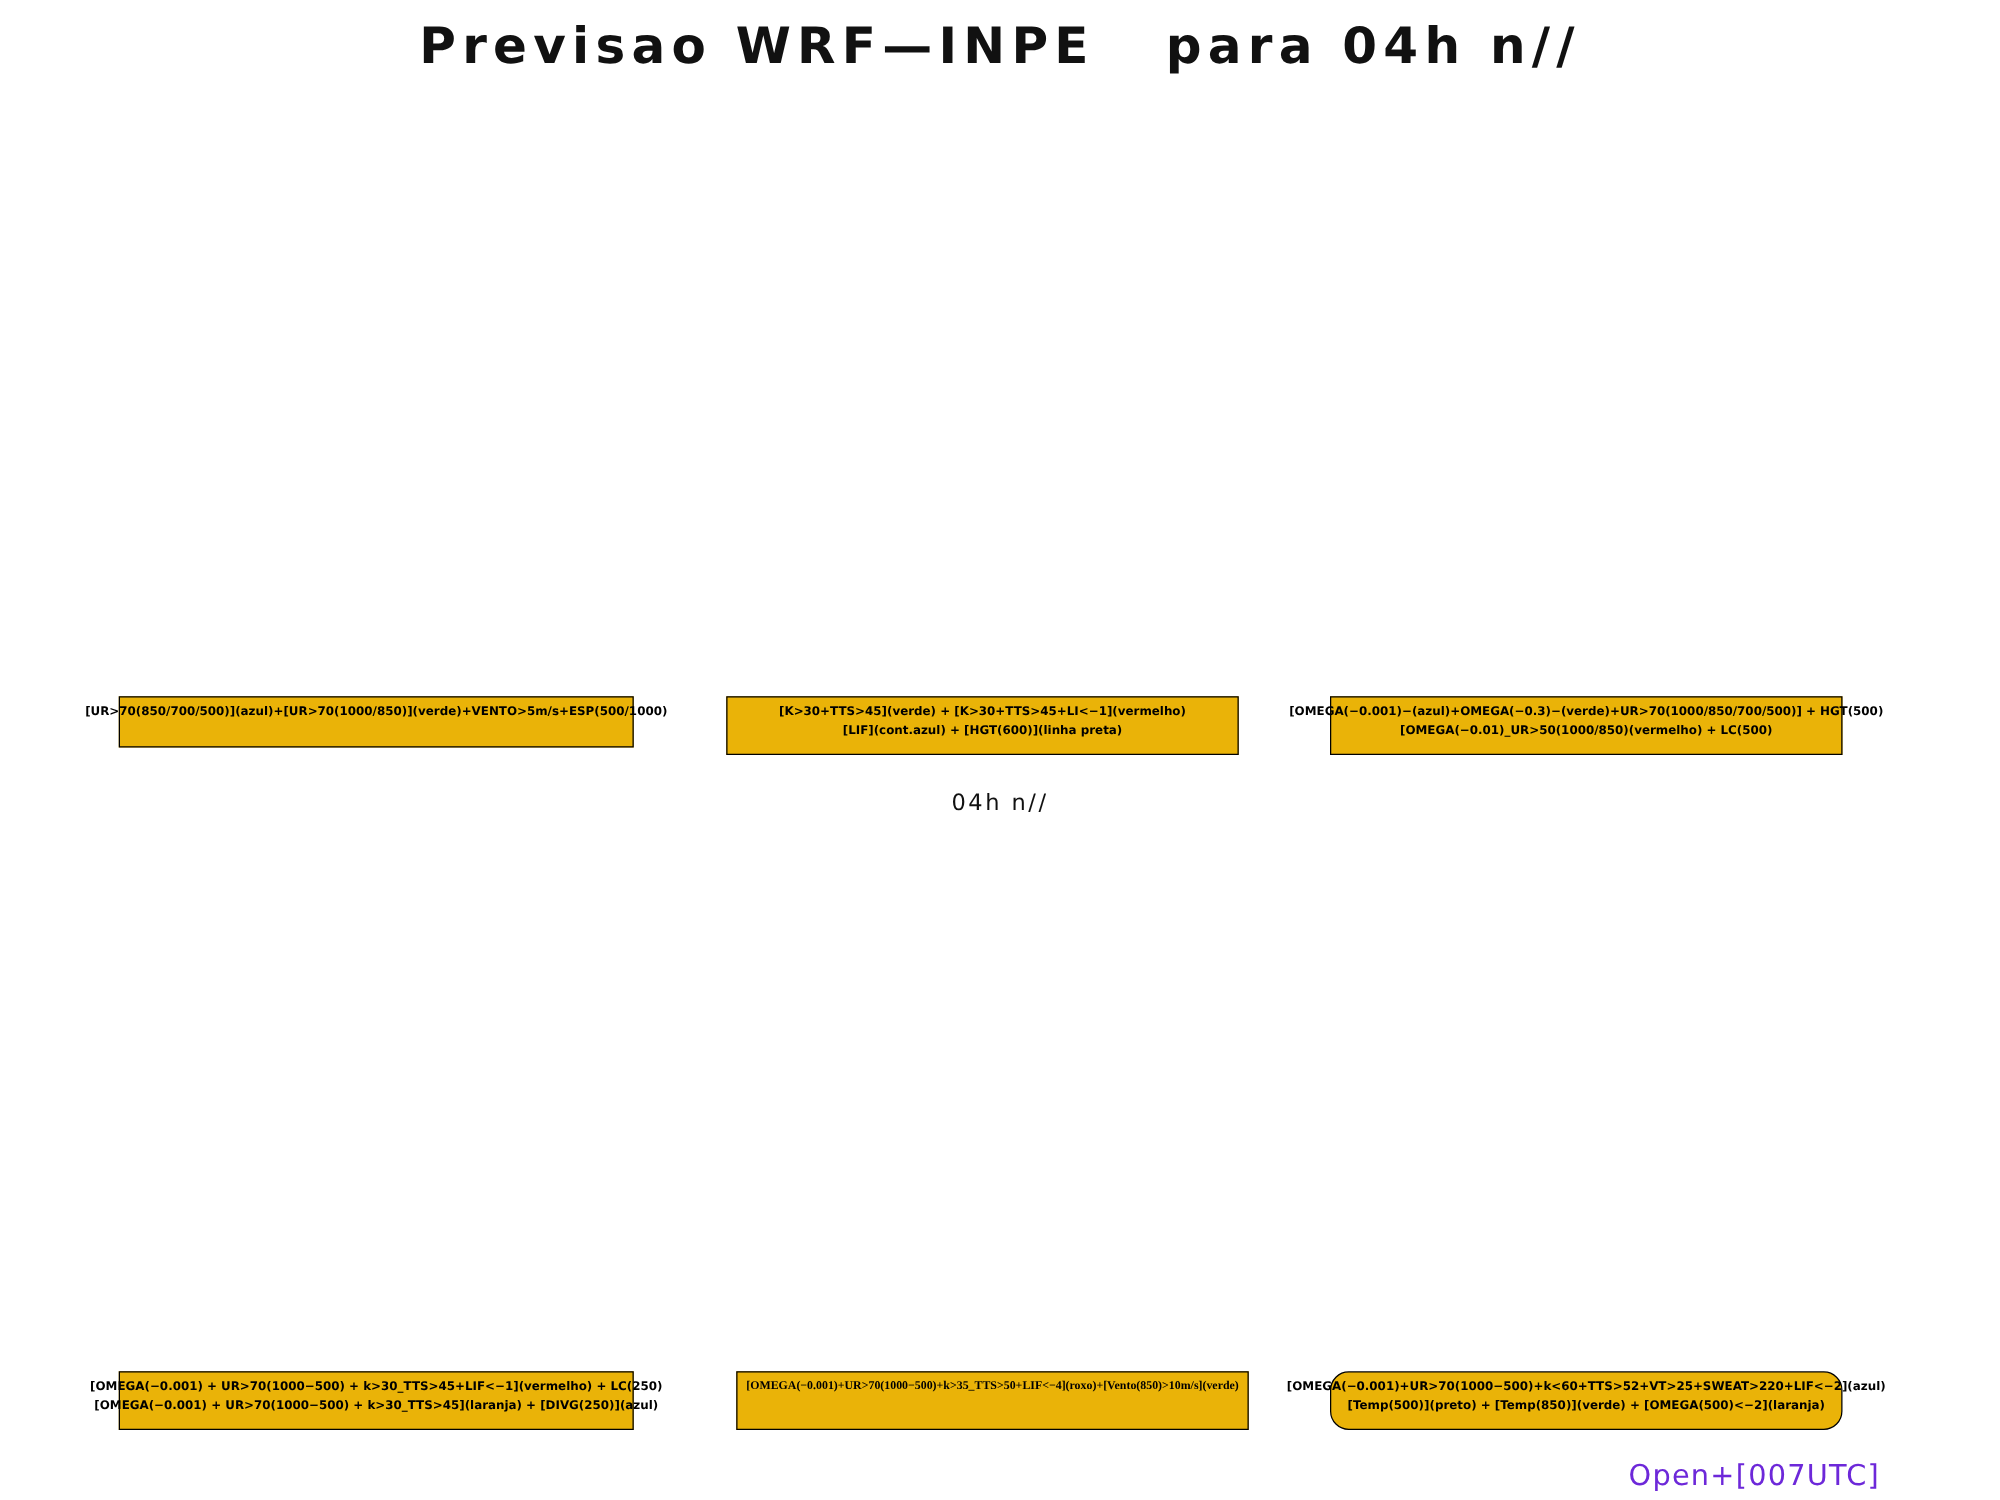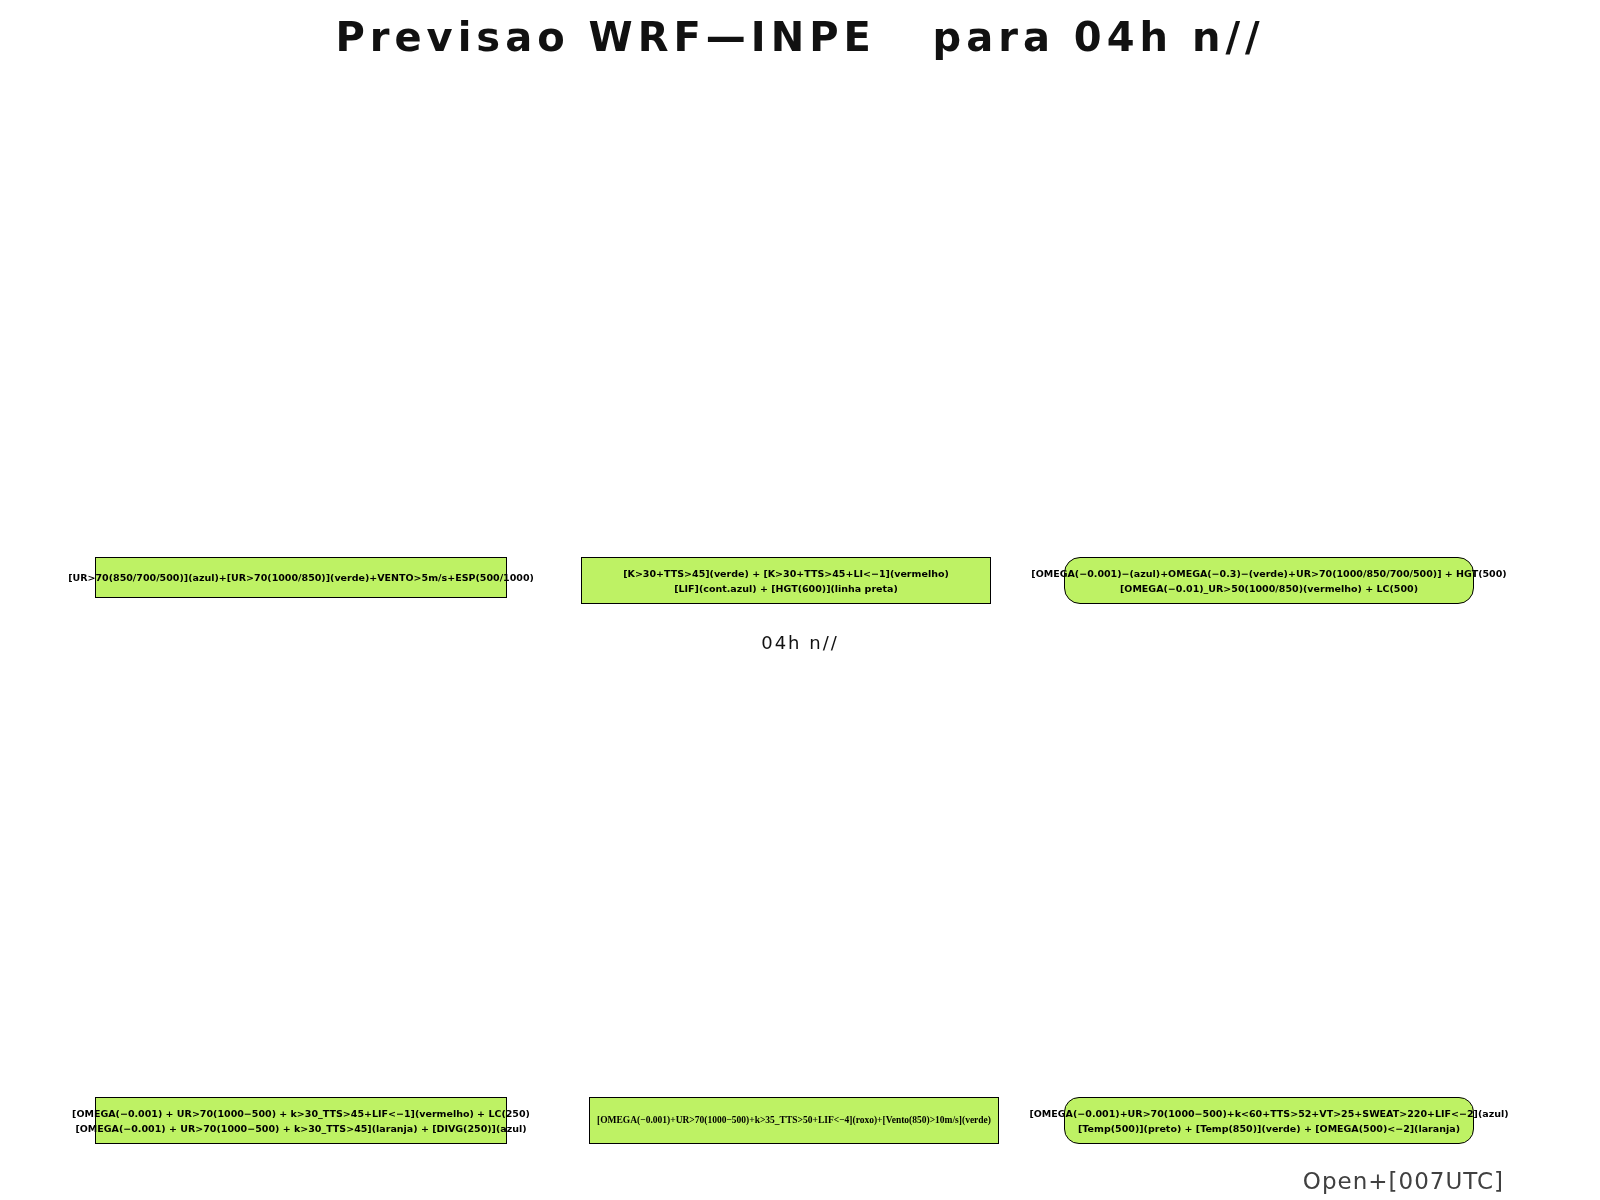--- a/index.html
+++ b/index.html
@@ -45,56 +45,55 @@
     font-size: 18px;
     letter-spacing: 2px;
     color: #111111;
     white-space: pre;
   }
 
   
   .legend-box {
     position: absolute;
     border: 1.5px solid #000000;
-    background: #bef264;
+    background: #eab308;
     box-sizing: border-box;
     display: flex;
     flex-direction: column;
     align-items: center;
-    justify-content: center;
     padding: 4px 2px;
   }
   .legend-line {
     font-size: 9.5px;
     font-weight: bold;
     line-height: 15px;
     letter-spacing: 0px;
     white-space: nowrap;
     text-align: center;
     color: #000000;
   }
 
   
   #legend-ur        { left: 95px;  top: 557px; width: 412px; height: 41px; }
   #legend-k         { left: 581px; top: 557px; width: 410px; height: 47px; }
-  #legend-omega-hgt { left: 1064px;top: 557px; width: 410px; height: 47px; border-radius: 16px; }
+  #legend-omega-hgt { left: 1064px;top: 557px; width: 410px; height: 47px; }
 
   
   #legend-omega-lc   { left: 95px;  top: 1097px; width: 412px; height: 47px; }
   #legend-omega-cj   { left: 589px; top: 1097px; width: 410px; height: 47px; font-family: Liberation Serif, serif; }
   #legend-omega-temp { left: 1064px;top: 1097px; width: 410px; height: 47px; border-radius: 15px; }
 
   
   .footer-label {
     position: absolute;
     right: 96px;
     bottom: 6px;
     font-size: 23px;
     letter-spacing: 1px;
-    color: #404040;
+    color: #6d28d9;
     white-space: pre;
   }
 </style>
 </head>
 <body>
 
 <div class="page">
 
   <div class="main-title">Previsao WRF—INPE   para 04h n//</div>
 

